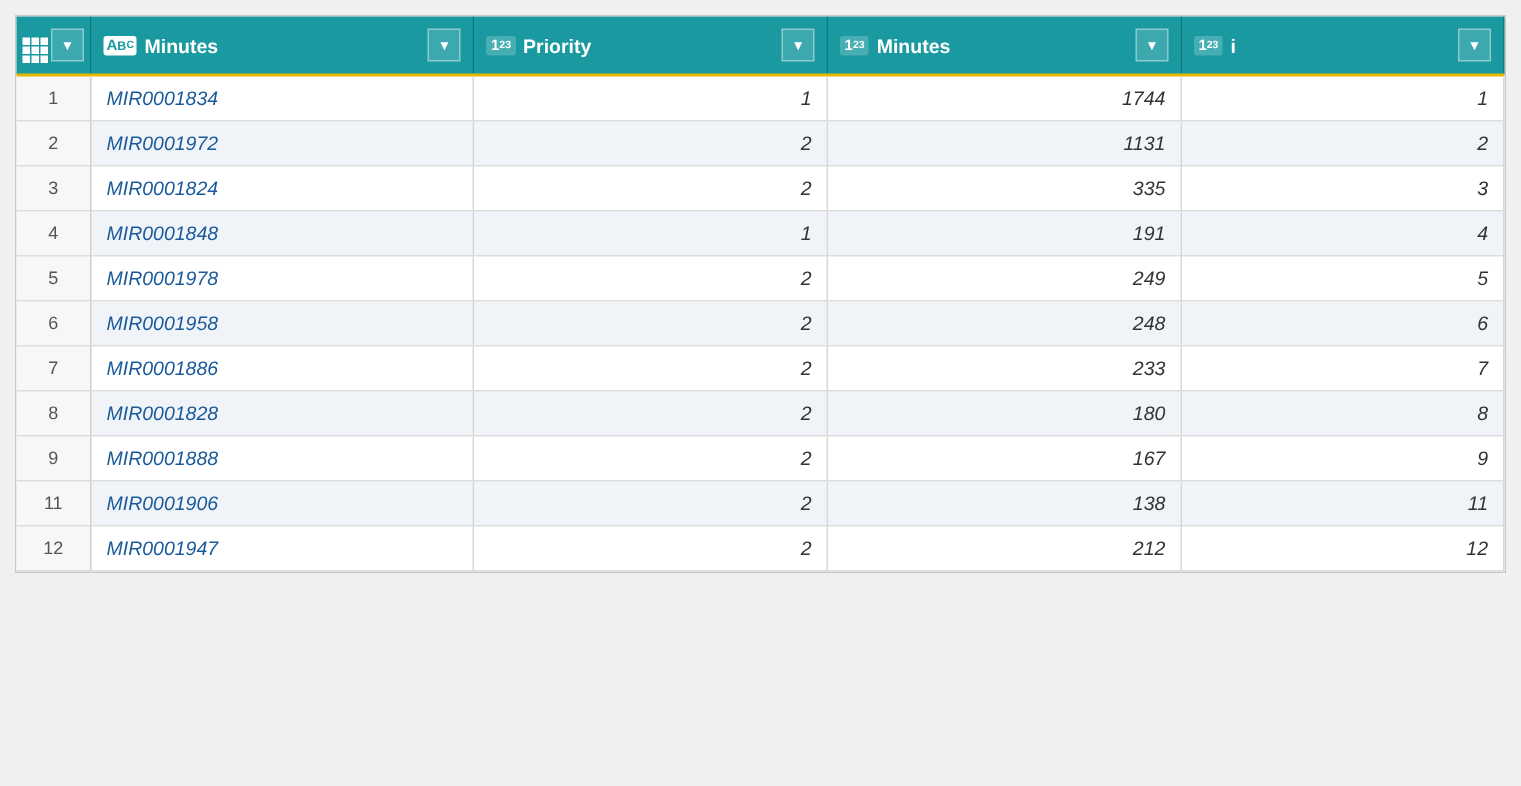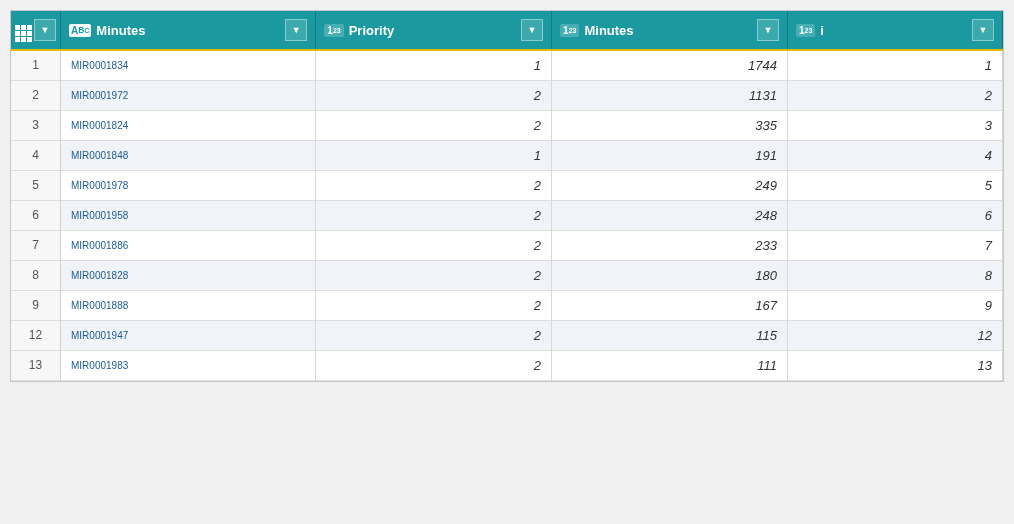--- a/index.html
+++ b/index.html
@@ -108,21 +108,22 @@
       background: #fff;
     }
     tbody td {
       padding: 5px 10px;
       border-right: 1px solid #d8d8d8;
       height: 30px;
       vertical-align: middle;
     }
     .cell-records {
       color: #1a5a9a;
-      font-size: 10px;
+      font-size: 13px;
+      font-style: italic;
     }
     .cell-number {
       text-align: right;
       color: #333;
       font-style: italic;
       font-size: 13px;
     }
     .cell-rownum {
       text-align: center;
       color: #555;
@@ -278,28 +279,28 @@
           <td class="cell-number col-i">8</td>
         </tr>
         <tr>
           <td class="cell-rownum col-rownum">9</td>
           <td class="cell-records col-records">MIR0001888</td>
           <td class="cell-number col-priority">2</td>
           <td class="cell-number col-minutes">167</td>
           <td class="cell-number col-i">9</td>
         </tr>
         <tr>
+          <td class="cell-rownum col-rownum">11</td>
+          <td class="cell-records col-records">MIR0001906</td>
+          <td class="cell-number col-priority">2</td>
+          <td class="cell-number col-minutes">138</td>
+          <td class="cell-number col-i">11</td>
+        </tr>
+        <tr>
           <td class="cell-rownum col-rownum">12</td>
           <td class="cell-records col-records">MIR0001947</td>
           <td class="cell-number col-priority">2</td>
-          <td class="cell-number col-minutes">115</td>
+          <td class="cell-number col-minutes">212</td>
           <td class="cell-number col-i">12</td>
-        </tr>
-        <tr>
-          <td class="cell-rownum col-rownum">13</td>
-          <td class="cell-records col-records">MIR0001983</td>
-          <td class="cell-number col-priority">2</td>
-          <td class="cell-number col-minutes">111</td>
-          <td class="cell-number col-i">13</td>
         </tr>
       </tbody>
   </table>
 </div>
 
 </body></html>

